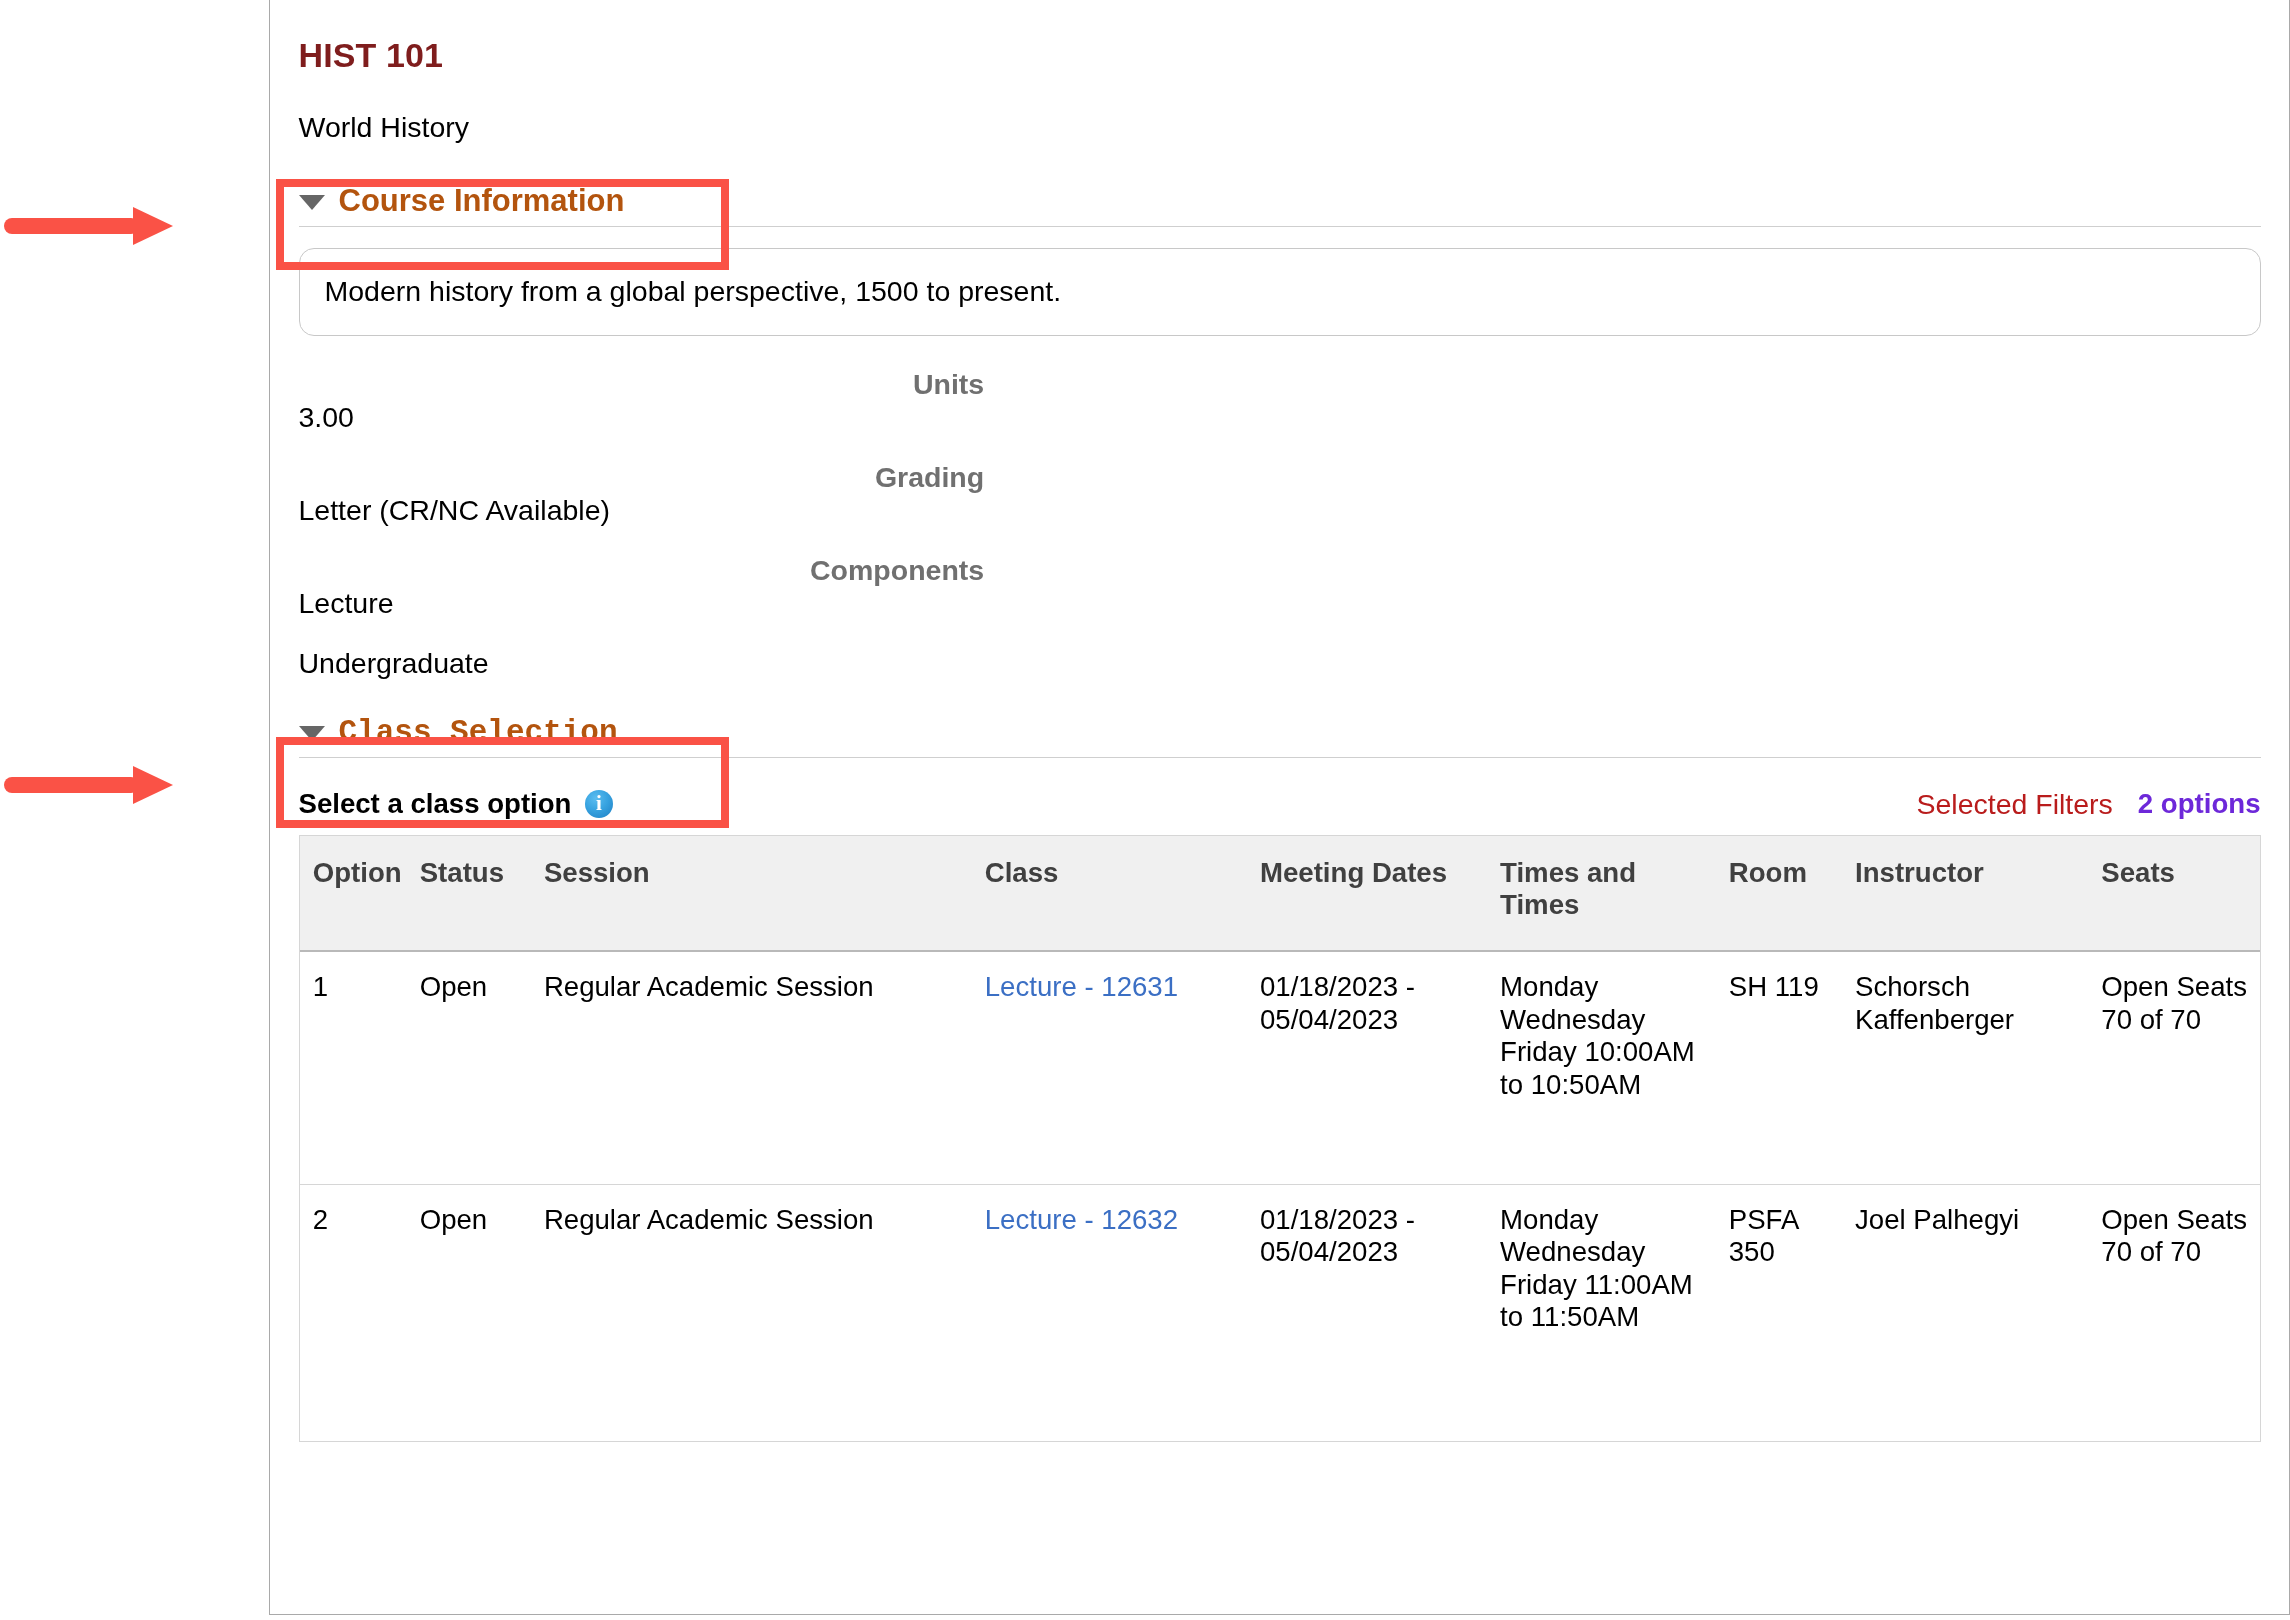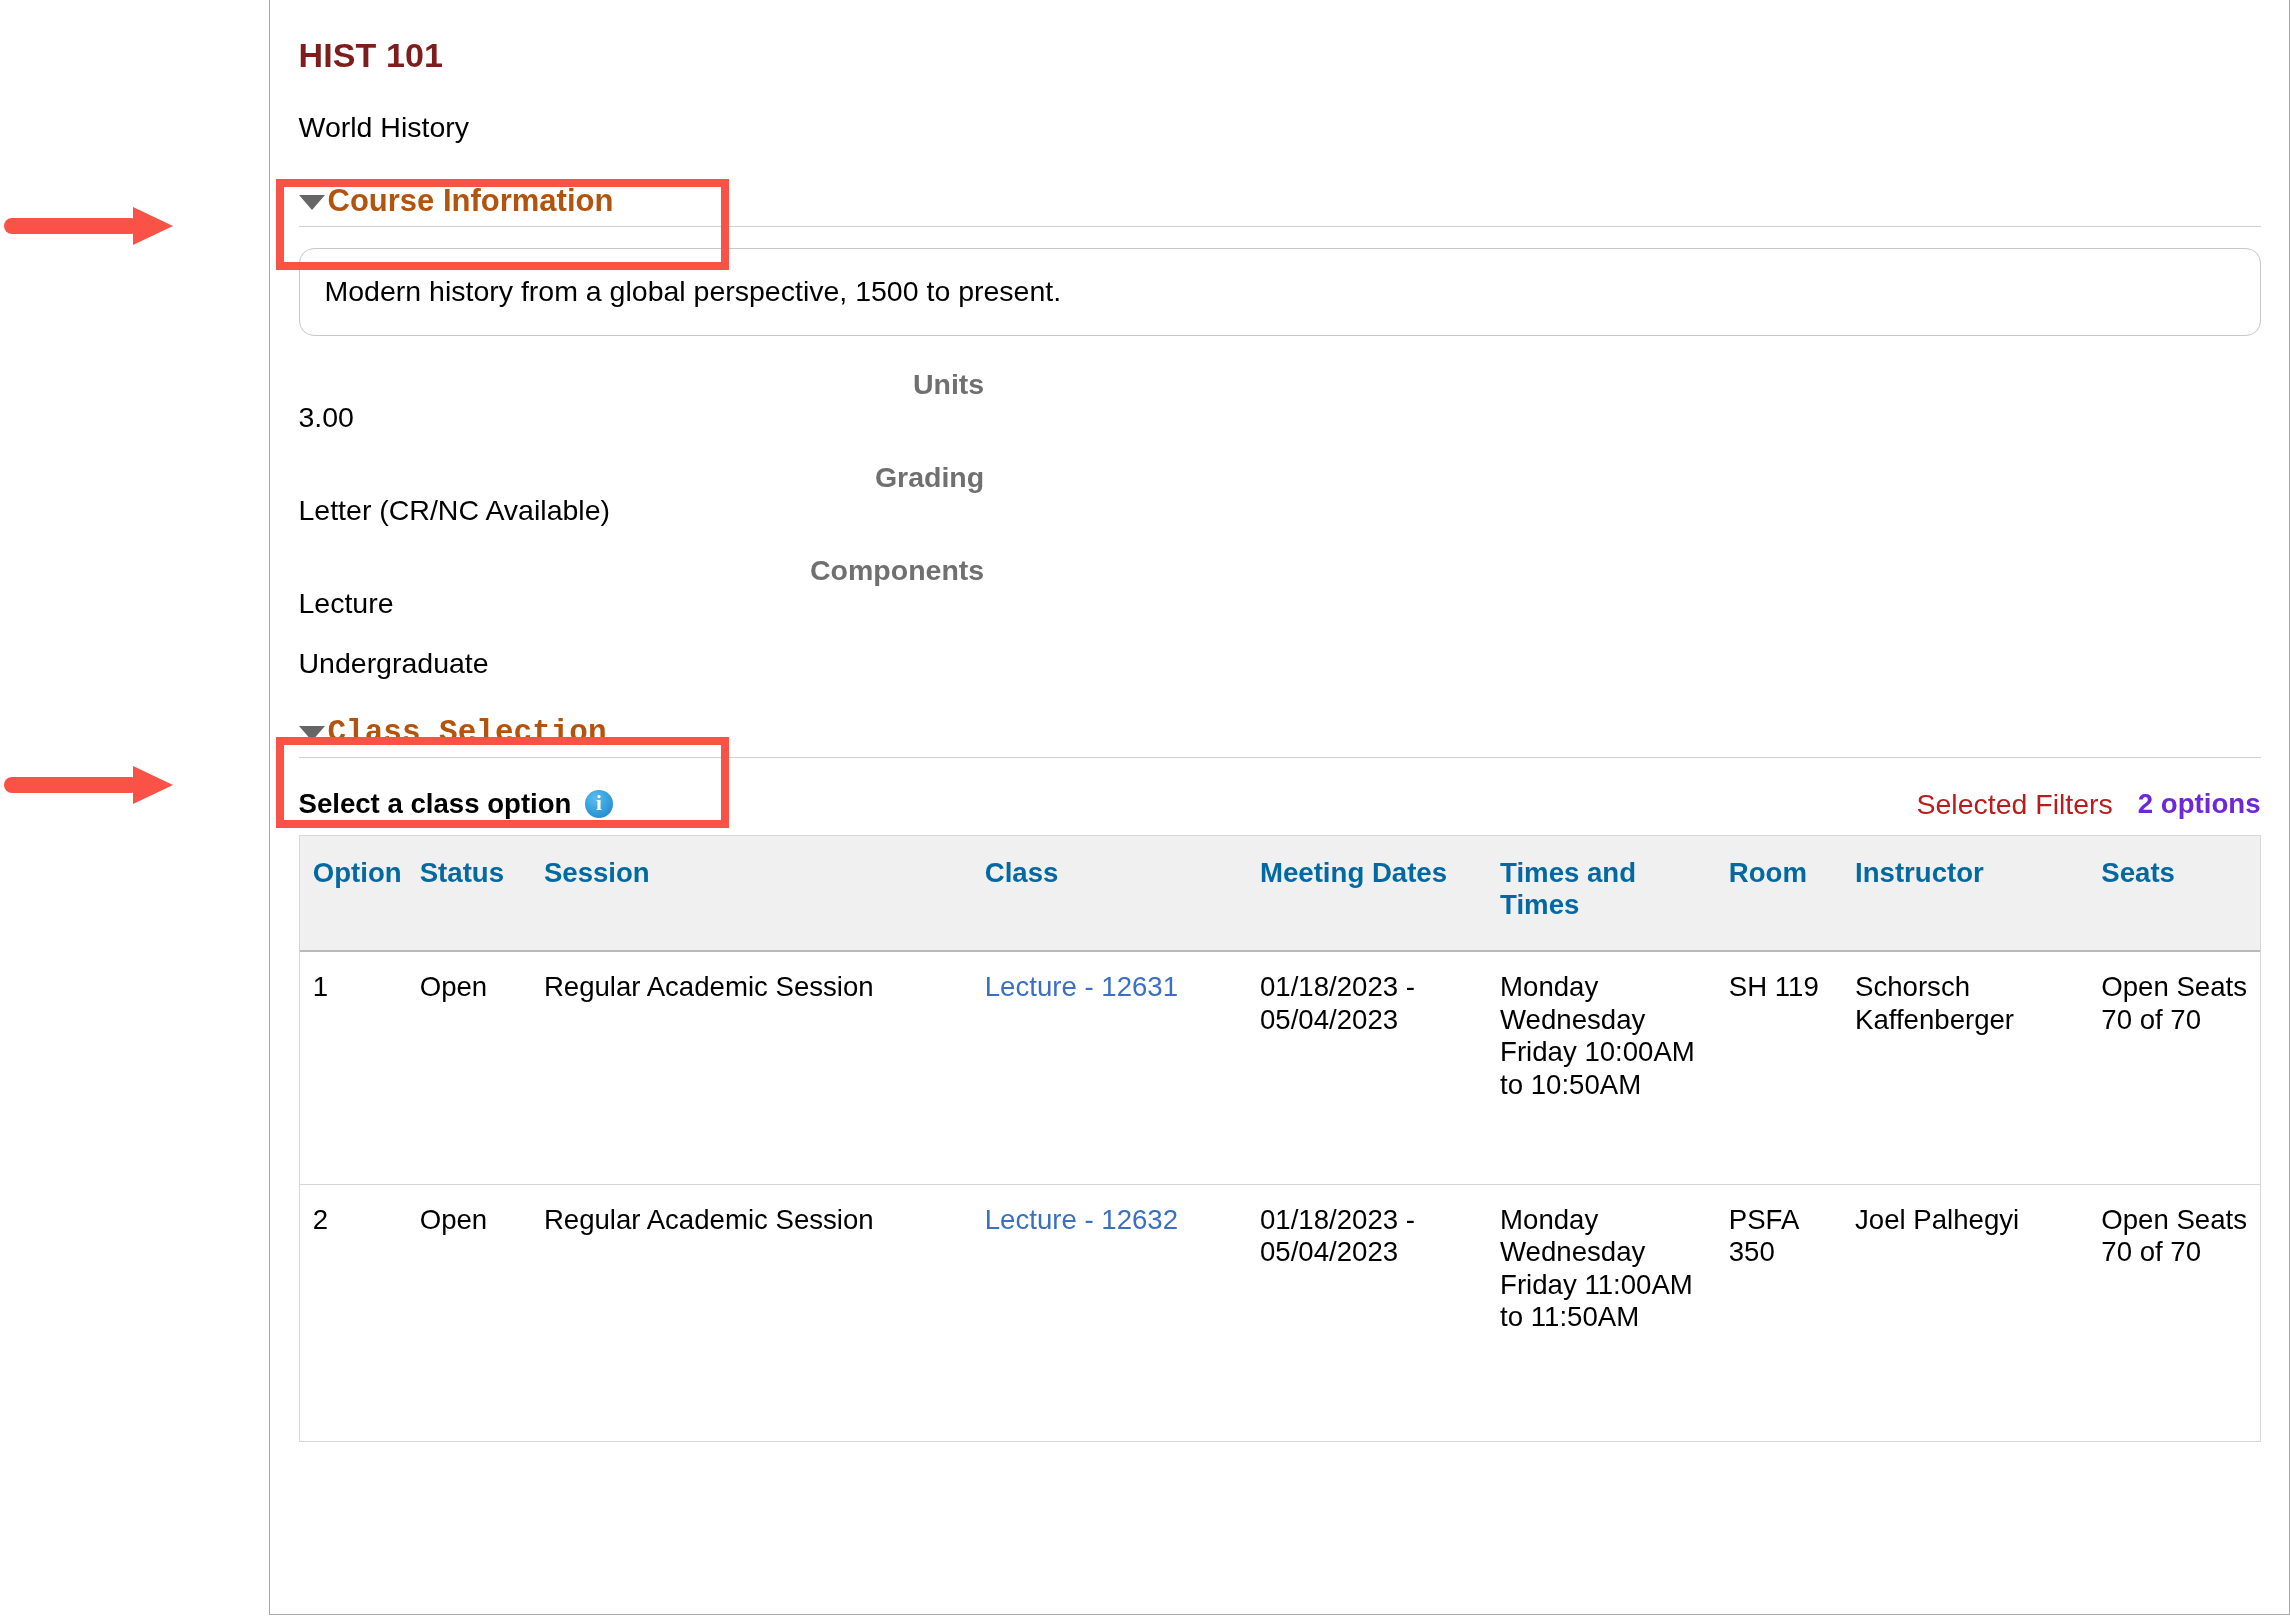--- a/index.html
+++ b/index.html
@@ -47,21 +47,21 @@
   }
 
   
   .section-head {
     position: relative;
     margin-top: 32px;
     border-bottom: 1.9px solid #cfcfcf;
     height: 51px;
     display: flex;
     align-items: center;
-    gap: 3px;
+    gap: 14px;
   }
   .section-head.second { margin-top: 18px; font-family: Liberation Mono, monospace; }
   .caret {
     width: 0; height: 0;
     border-left: 13.3px solid transparent;
     border-right: 13.3px solid transparent;
     border-top: 15px solid #666666;
     flex: 0 0 auto;
     position: relative;
     top: 1.9px;
@@ -194,21 +194,21 @@
   }
   table.class-table {
     width: 100%;
     border-collapse: collapse;
     table-layout: fixed;
   }
   table.class-table thead th {
     background: #f0f0f0;
     font-size: 27.6px;
     font-weight: bold;
-    color: #0369a1;
+    color: #404040;
     text-align: left;
     vertical-align: top;
     padding: 21px 9.5px 28.5px 9.5px;
     border-bottom: 2.9px solid #b9b9b9;
     line-height: 1.18;
     margin-left: 44px;
   }
   table.class-table tbody td {
     font-size: 27.6px;
     color: #000000;

